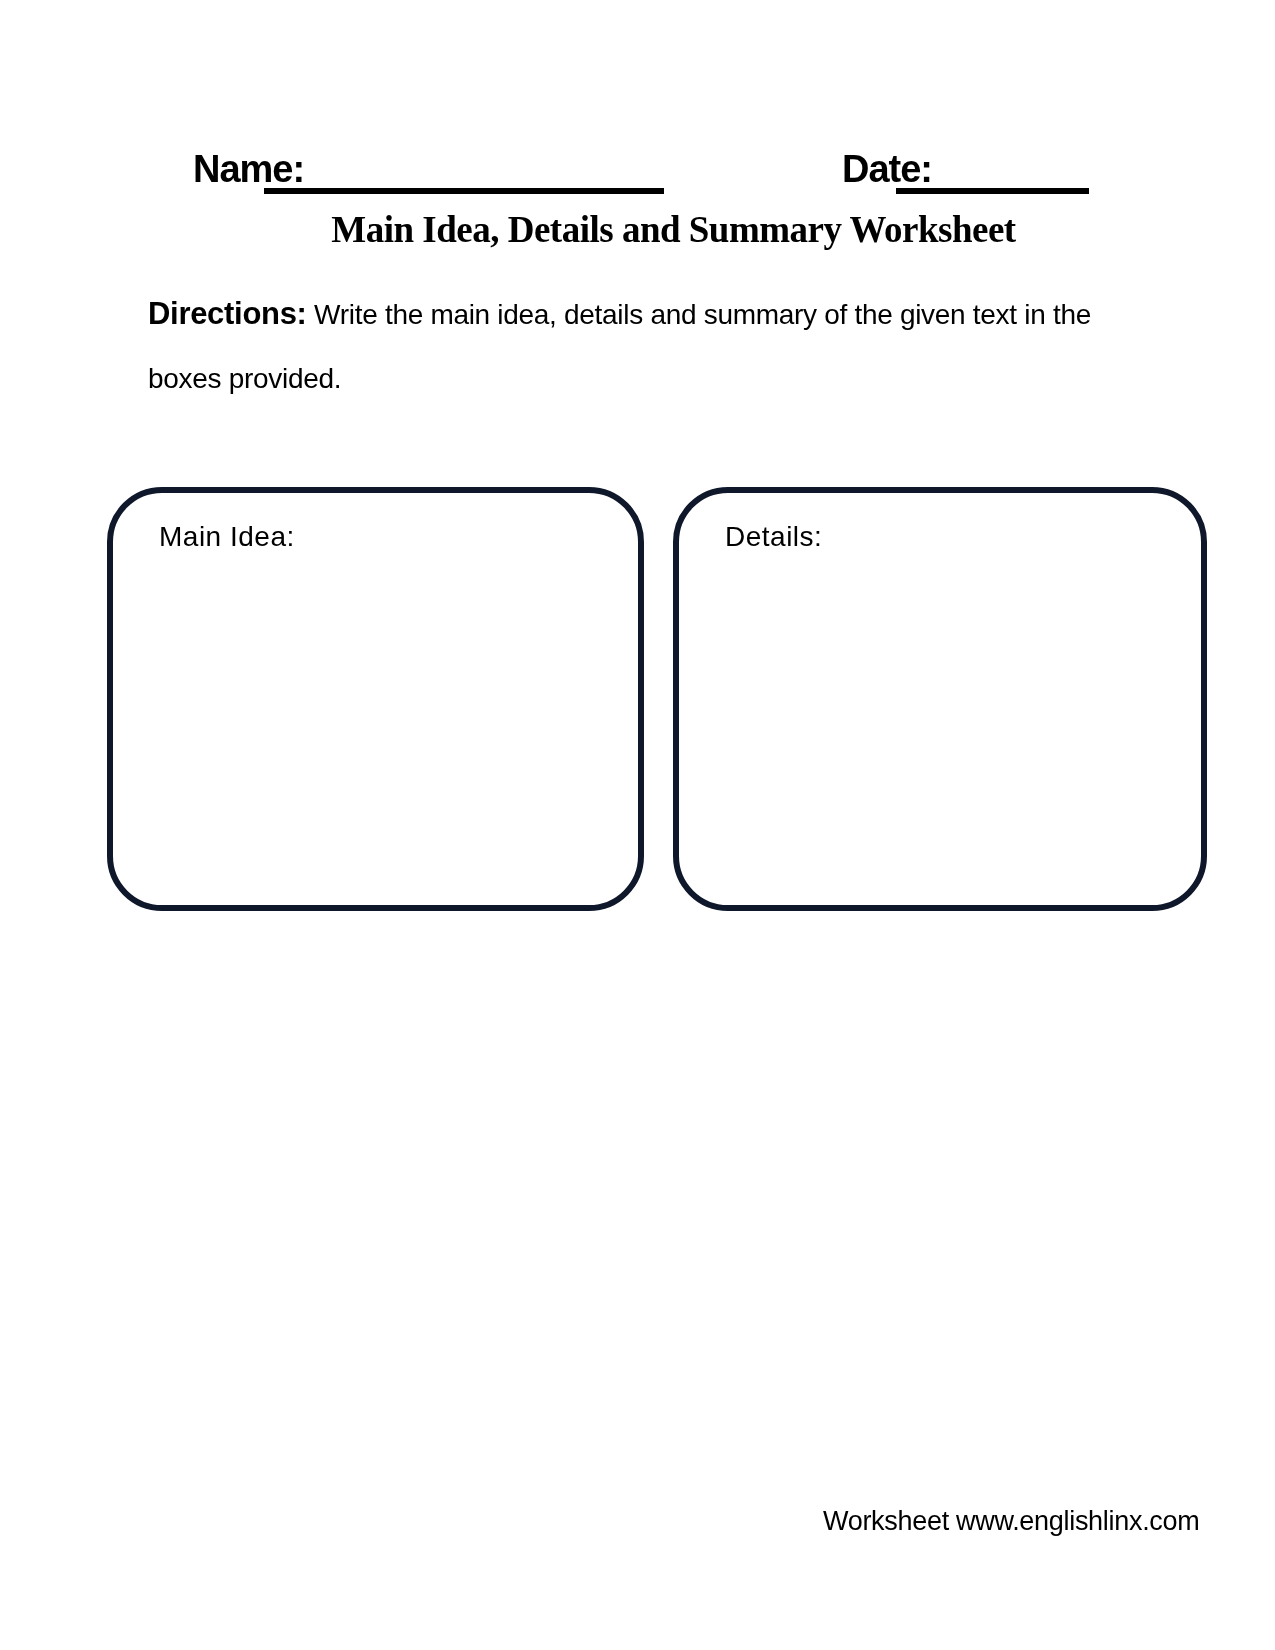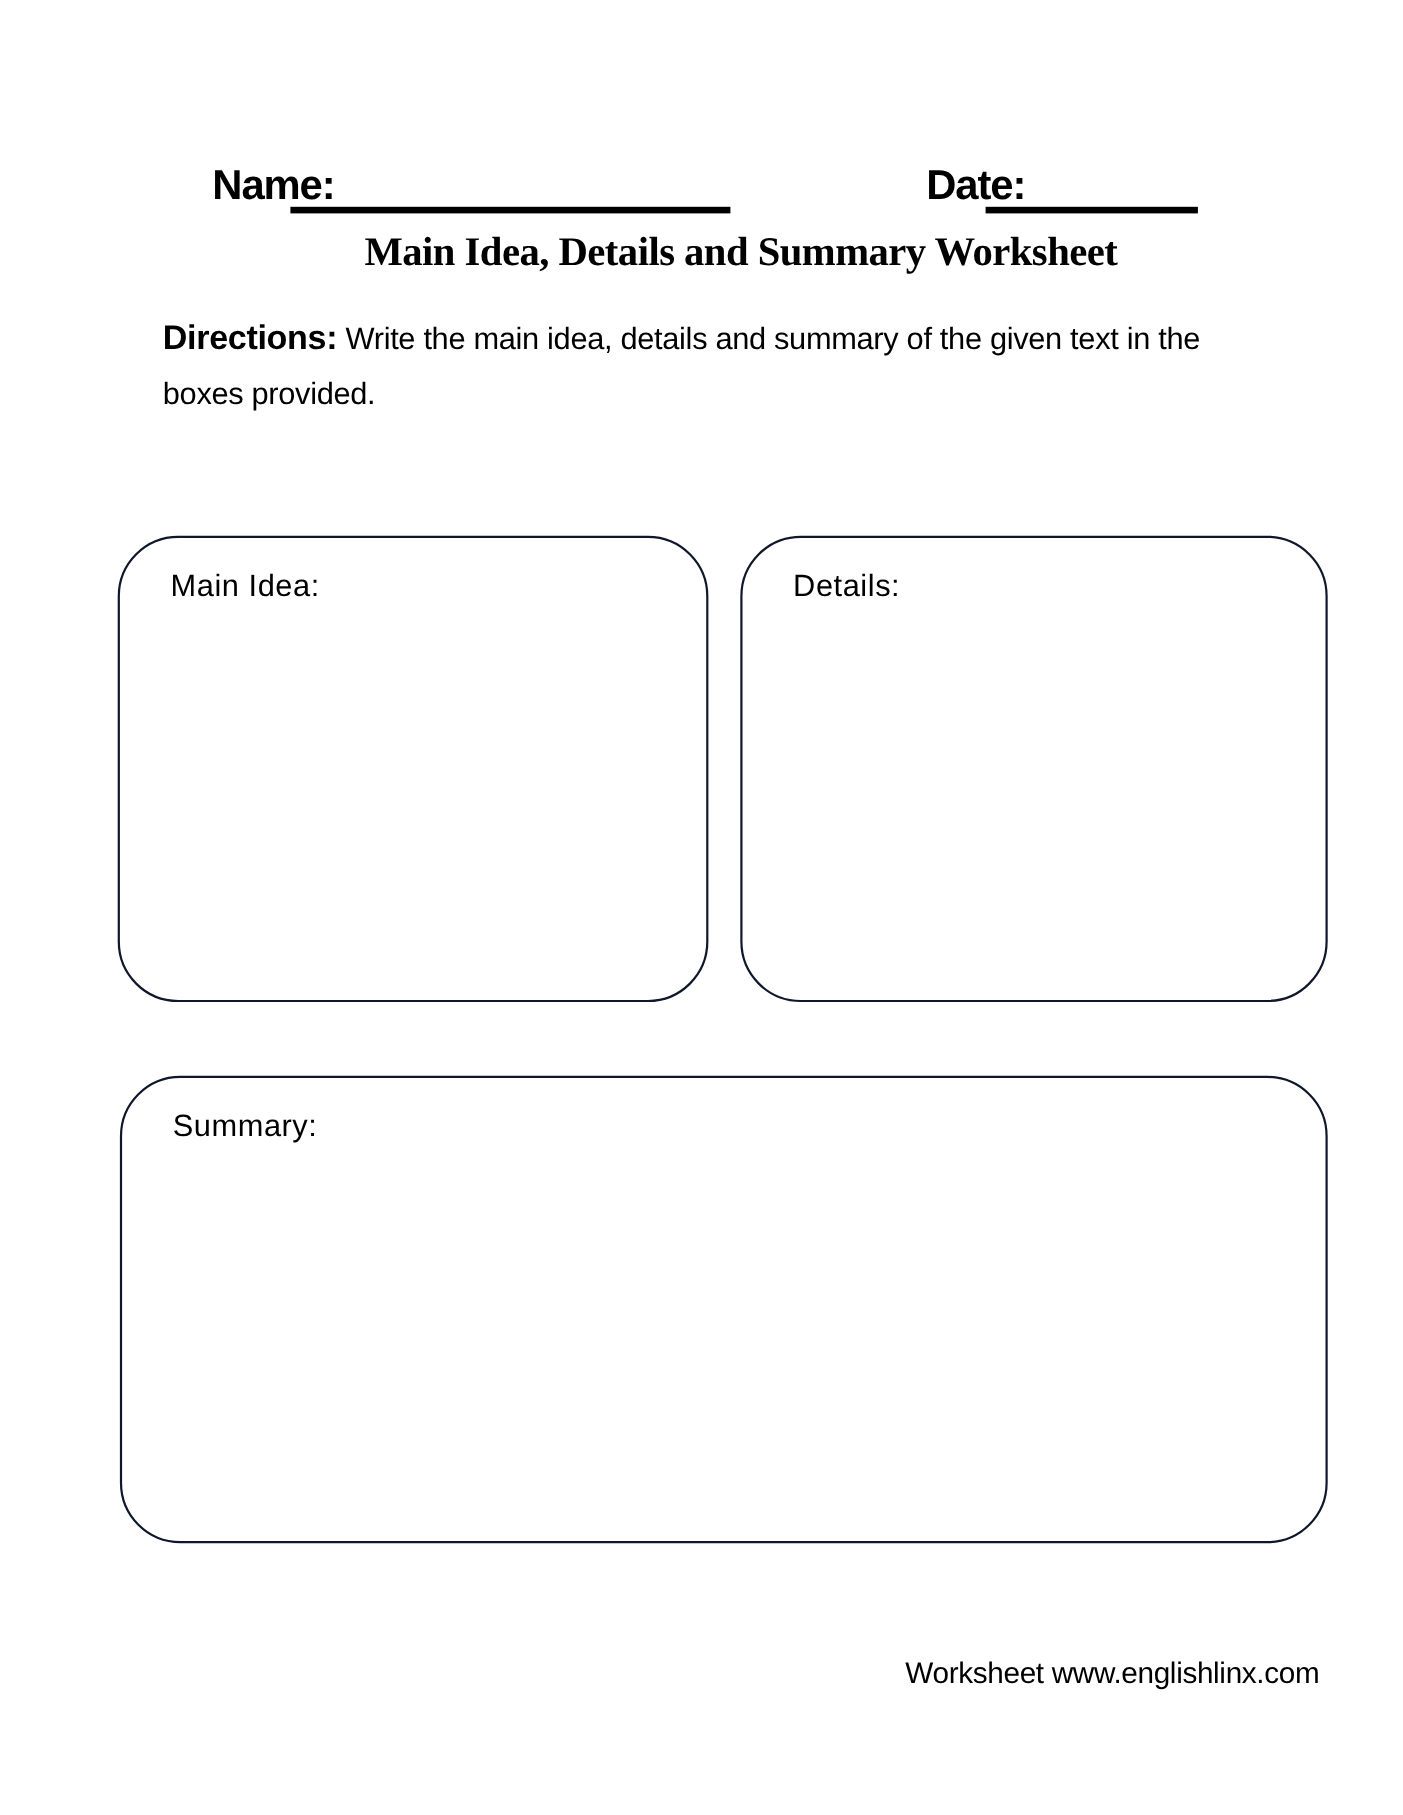--- a/index.html
+++ b/index.html
@@ -52,33 +52,33 @@
     padding-left: 36px;
   }
 
   
   .directions {
     position: absolute;
     left: 148px;
     top: 282px;
     width: 995px;
     font-size: 28px;
-    line-height: 50px;
+    line-height: 64px;
     letter-spacing: -0.3px;
     color: #000;
   }
   .directions .dir-prefix {
     font-weight: bold;
     font-size: 31px;
   }
 
   
   .ws-box {
     position: absolute;
-    border: 2px solid #0f172a;
+    border: 6px solid #0f172a;
     border-radius: 55px;
     background: #ffffff;
     box-sizing: border-box;
     display: flex;
     flex-direction: column;
   }
   .box-main-idea { left: 107px; top: 487px; width: 537px; height: 424px; }
   .box-details   { left: 673px; top: 487px; width: 534px; height: 424px; }
   .box-summary   { left: 109px; top: 978px; width: 1098px; height: 425px; }
 
@@ -124,20 +124,16 @@
   <div class="ws-box box-main-idea">
     <div class="box-label">Main Idea:</div>
     <div class="box-input"></div>
   </div>
 
   <div class="ws-box box-details">
     <div class="box-label">Details:</div>
     <div class="box-input"></div>
   </div>
 
-  <div class="ws-box box-summary">
-    <div class="box-label">Summary:</div>
-    <div class="box-input"></div>
-  </div>
 
   <div class="copyright">Worksheet www.englishlinx.com</div>
 
 </div>
 
 </body></html>

